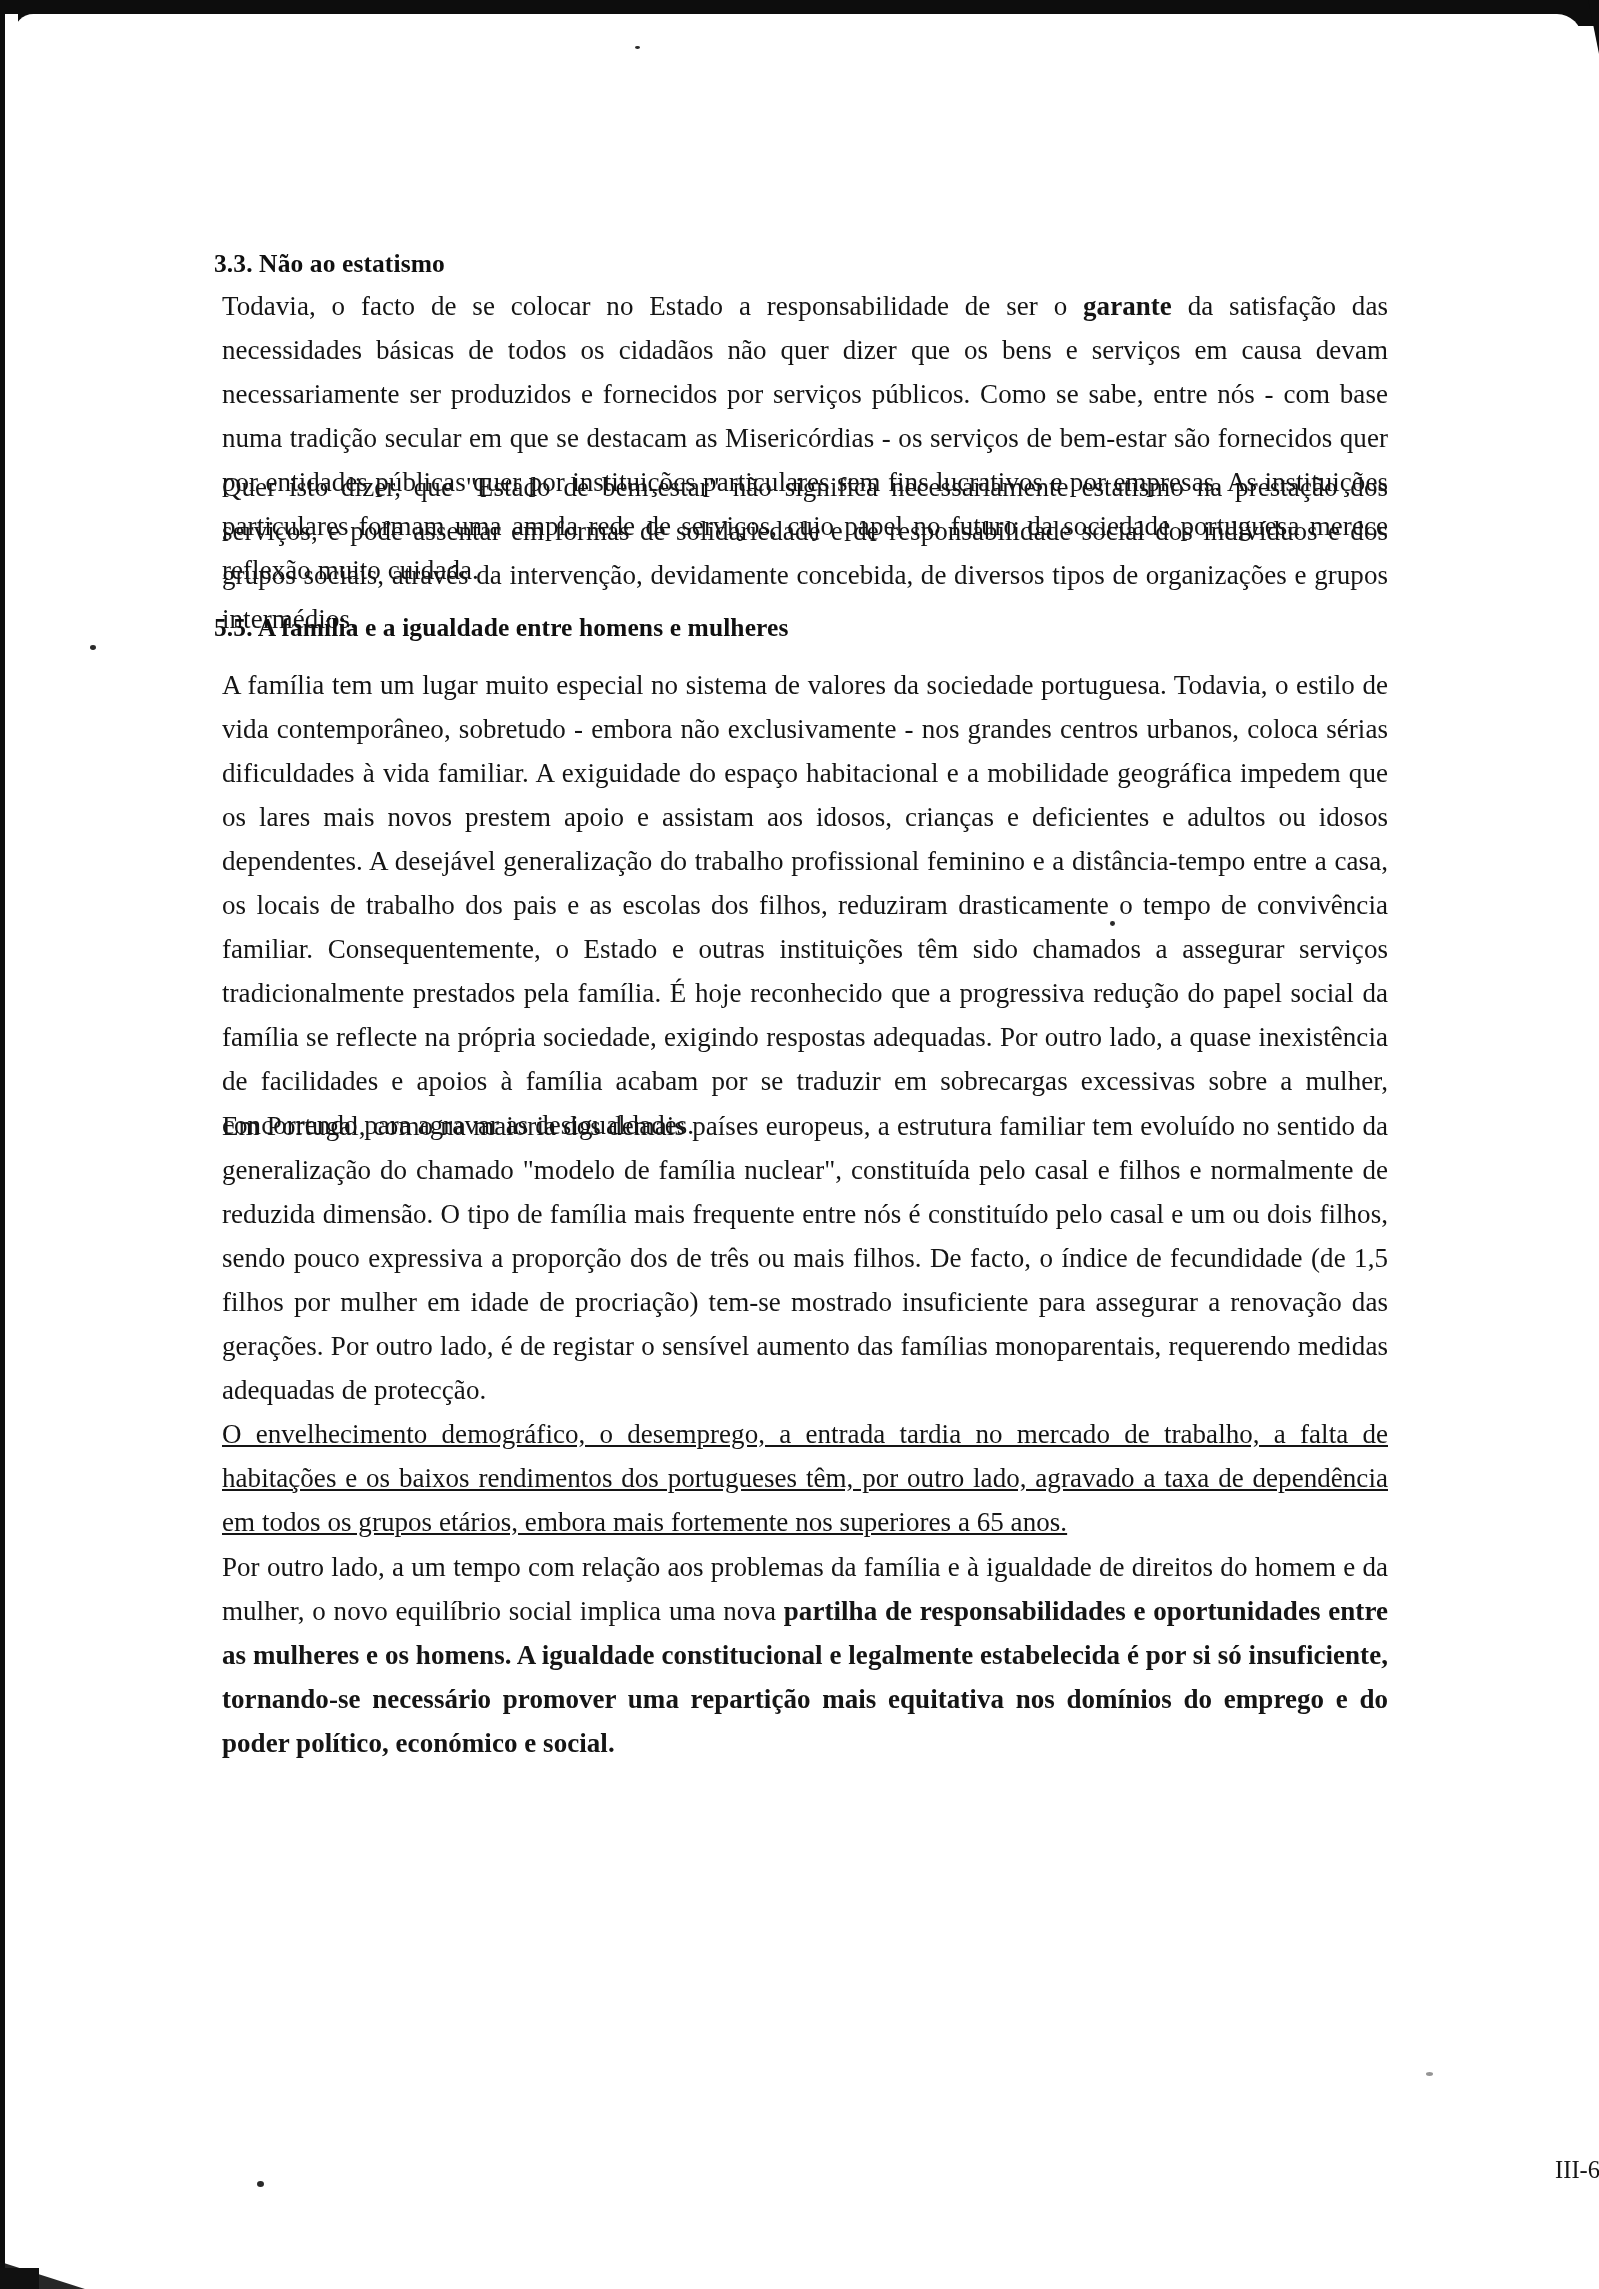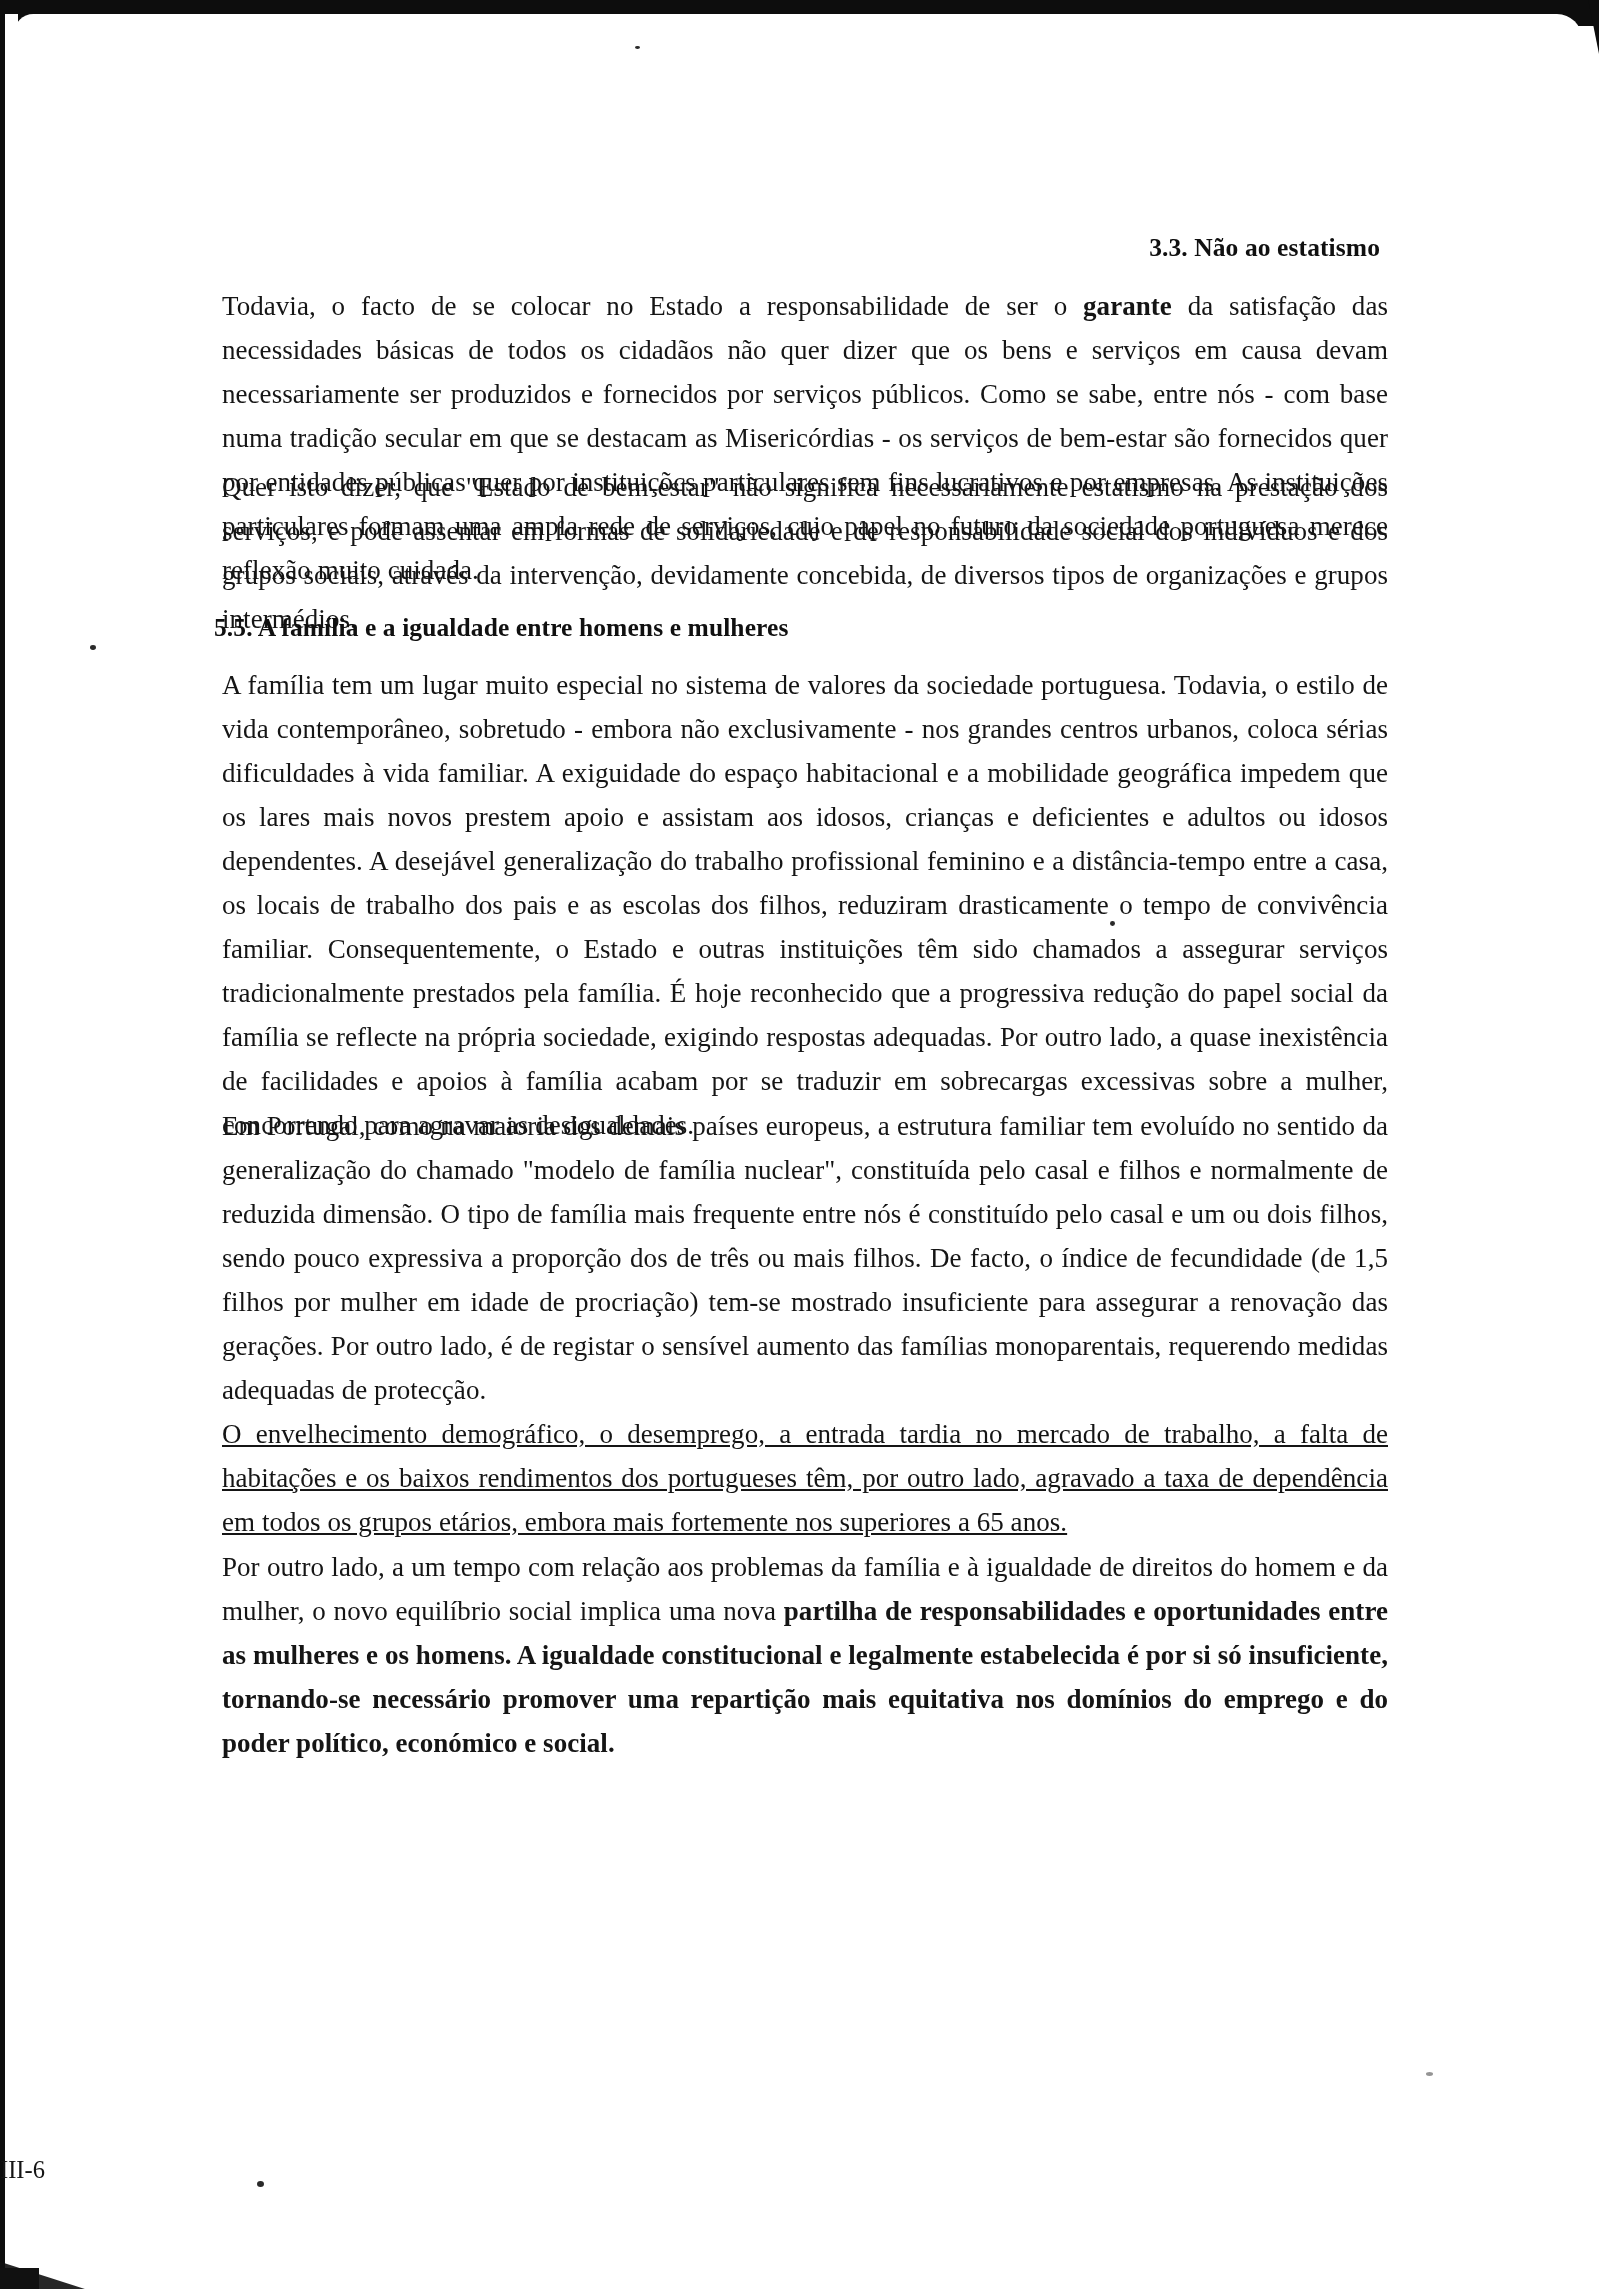--- a/index.html
+++ b/index.html
@@ -105,21 +105,21 @@
     color: #151515;
     letter-spacing: 0.05px;
   }
   p.body-para b { font-weight: bold; }
 
   .footer {
     position: absolute;
     left: 0;
     top: 2156px;
     width: 1600px;
-    text-align: left;
+    text-align: right;
     font-size: 24.5px;
     color: #151515;
   }
 
   
   .pos { position: absolute; left: 0; width: 1166px; }
 </style>
 </head>
 <body>
 
@@ -132,21 +132,21 @@
   <div class="scan-corner-bl"></div>
 
   <div class="speck" style="left:635px;top:46px;width:4.9px;height:2.9px;"></div>
   <div class="speck" style="left:90px;top:645px;width:5.9px;height:4.9px;"></div>
   <div class="speck" style="left:1110px;top:921px;width:4.9px;height:4.9px;"></div>
   <div class="speck" style="left:1426px;top:2072px;width:6.9px;height:3.9px;opacity:.5;"></div>
   <div class="speck" style="left:257px;top:2181px;width:6.9px;height:5.9px;"></div>
 
   <div class="content">
 
-    <h2 class="section-heading pos" style="top:233px;text-align:right;">3.3. Não ao estatismo</h2>
+    <h2 class="section-heading pos" style="top:249px;">3.3. Não ao estatismo</h2>
 
     <p class="body-para pos" style="top:276px;" id="p-3-3-1"><span>Todavia, o facto de se colocar no Estado a responsabilidade de ser o </span><b>garante</b><span> da satisfação das necessidades básicas de todos os cidadãos não quer dizer que os bens e serviços em causa devam necessariamente ser produzidos e fornecidos por serviços públicos. Como se sabe, entre nós - com base numa tradição secular em que se destacam as Misericórdias - os serviços de bem-estar são fornecidos quer por entidades públicas quer por instituiçõcs particulares sem fins lucrativos e por empresas. As instituições particulares formam uma ampla rede de serviços, cujo papel no futuro da sociedade portuguesa merece reflexão muito cuidada.</span></p>
 
     <p class="body-para pos" style="top:457px;" id="p-3-3-2"><span>Quer isto dizer, que "Estado de bem-estar" não significa necessariamente estatismo na prestação dos serviços, e pode assentar em formas de solidariedade e de responsabilidade social dos indivíduos e dos grupos sociais, através da intervenção, devidamente concebida, de diversos tipos de organizações e grupos intermédios.</span></p>
 
     <h2 class="section-heading pos" style="top:613px;">5.5. A família e a igualdade entre homens e mulheres</h2>
 
     <p class="body-para pos" style="top:655px;" id="p-3-4-1"><span>A família tem um lugar muito especial no sistema de valores da sociedade portuguesa. Todavia, o estilo de vida contemporâneo, sobretudo - embora não exclusivamente - nos grandes centros urbanos, coloca sérias dificuldades à vida familiar. A exiguidade do espaço habitacional e a mobilidade geográfica impedem que os lares mais novos prestem apoio e assistam aos idosos, crianças e deficientes e adultos ou idosos dependentes. A desejável generalização do trabalho profissional feminino e a distância-tempo entre a casa, os locais de trabalho dos pais e as escolas dos filhos, reduziram drasticamente o tempo de convivência familiar. Consequentemente, o Estado e outras instituições têm sido chamados a assegurar serviços tradicionalmente prestados pela família. É hoje reconhecido que a progressiva redução do papel social da família se reflecte na própria sociedade, exigindo respostas adequadas. Por outro lado, a quase inexistência de facilidades e apoios à família acabam por se traduzir em sobrecargas excessivas sobre a mulher, concorrendo para agravar as desigualdades.</span></p>
 
     <p class="body-para pos" style="top:1096px;" id="p-3-4-2"><span>Em Portugal, como na maioria dos demais países europeus, a estrutura familiar tem evoluído no sentido da generalização do chamado "modelo de família nuclear", constituída pelo casal e filhos e normalmente de reduzida dimensão. O tipo de família mais frequente entre nós é constituído pelo casal e um ou dois filhos, sendo pouco expressiva a proporção dos de três ou mais filhos. De facto, o índice de fecundidade (de 1,5 filhos por mulher em idade de procriação) tem-se mostrado insuficiente para assegurar a renovação das gerações. Por outro lado, é de registar o sensível aumento das famílias monoparentais, requerendo medidas adequadas de protecção.</span></p>

